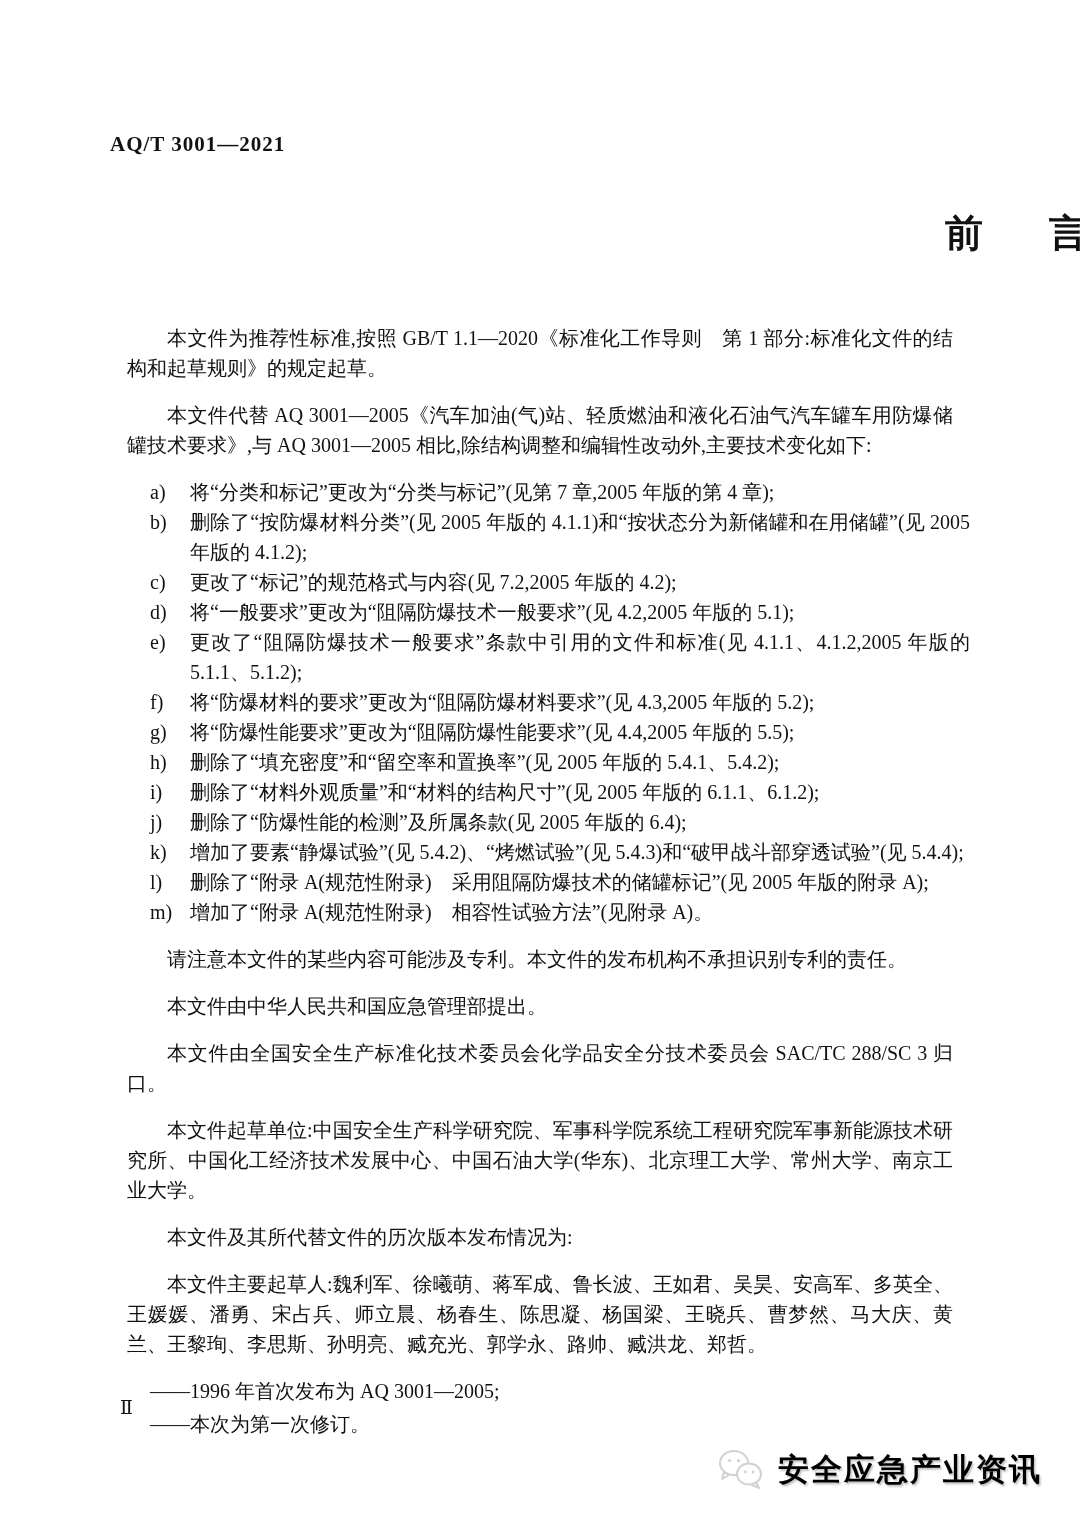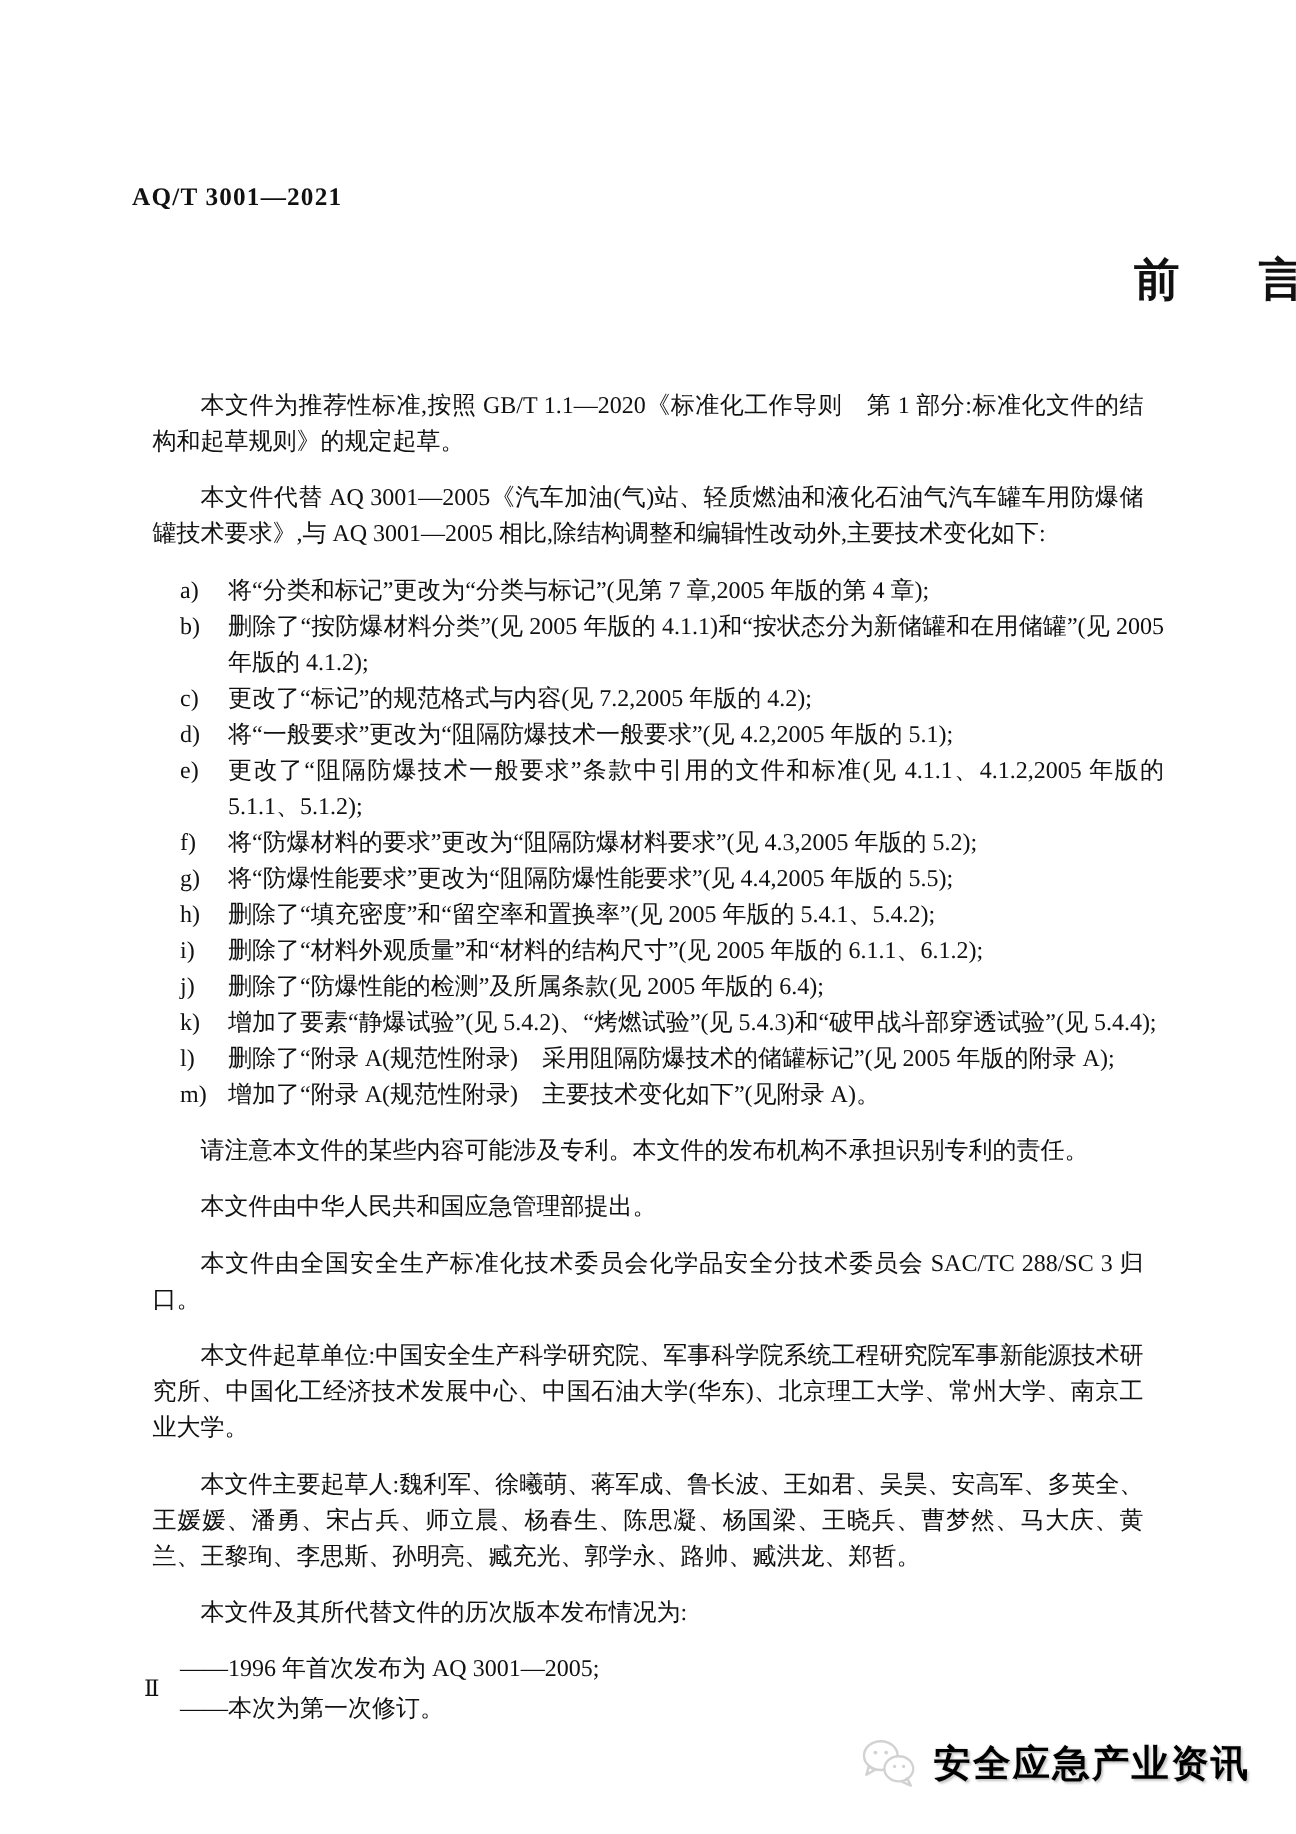--- a/index.html
+++ b/index.html
@@ -8,21 +8,20 @@
     background:#ffffff;
     position:relative;
     font-family:"Liberation Serif","DejaVu Serif",serif;
     color:#111;
     overflow:hidden;
   }
   .doc-number {
     position:absolute; top:132px; left:110px;
     font-size:21px; font-weight:bold;
     letter-spacing:1px;
-    margin-top:20px;
   }
   .page-title {
     position:absolute; top:208px; left:0; width:100%;
     text-align:right;
     font-family:"Liberation Sans","DejaVu Sans",sans-serif;
     font-size:38px; font-weight:bold;
     letter-spacing:14px;
     padding-left:21px;
   }
   .content {
@@ -107,29 +106,29 @@
   <div class="change-item">
     <span class="change-label">k)</span>
     <span class="change-text">增加了要素“静爆试验”(见 5.4.2)、“烤燃试验”(见 5.4.3)和“破甲战斗部穿透试验”(见 5.4.4);</span>
   </div>
   <div class="change-item">
     <span class="change-label">l)</span>
     <span class="change-text">删除了“附录 A(规范性附录)　采用阻隔防爆技术的储罐标记”(见 2005 年版的附录 A);</span>
   </div>
   <div class="change-item">
     <span class="change-label">m)</span>
-    <span class="change-text">增加了“附录 A(规范性附录)　主要技术变化如下”(见附录 A)。</span>
+    <span class="change-text">增加了“附录 A(规范性附录)　相容性试验方法”(见附录 A)。</span>
   </div>
 
   <p class="para">请注意本文件的某些内容可能涉及专利。本文件的发布机构不承担识别专利的责任。</p>
   <p class="para">本文件由中华人民共和国应急管理部提出。</p>
   <p class="para">本文件由全国安全生产标准化技术委员会化学品安全分技术委员会 SAC/TC 288/SC 3 归口。</p>
   <p class="para">本文件起草单位:中国安全生产科学研究院、军事科学院系统工程研究院军事新能源技术研究所、中国化工经济技术发展中心、中国石油大学(华东)、北京理工大学、常州大学、南京工业大学。</p>
+  <p class="para">本文件及其所代替文件的历次版本发布情况为:</p>
   <p class="para">本文件主要起草人:魏利军、徐曦萌、蒋军成、鲁长波、王如君、吴昊、安高军、多英全、王媛媛、潘勇、宋占兵、师立晨、杨春生、陈思凝、杨国梁、王晓兵、曹梦然、马大庆、黄兰、王黎珣、李思斯、孙明亮、臧充光、郭学永、路帅、臧洪龙、郑哲。</p>
-  <p class="para">本文件及其所代替文件的历次版本发布情况为:</p>
   <p class="history-line">——1996 年首次发布为 AQ 3001—2005;</p>
   <p class="history-line">——本次为第一次修订。</p>
 </div>
 
 <div class="page-number">Ⅱ</div>
 
 <div class="watermark">
   <span class="watermark-icon">
     <svg width="52" height="44" viewBox="0 0 52 44">
       <g fill="#ffffff" stroke="#d2d2d2" stroke-width="2">

